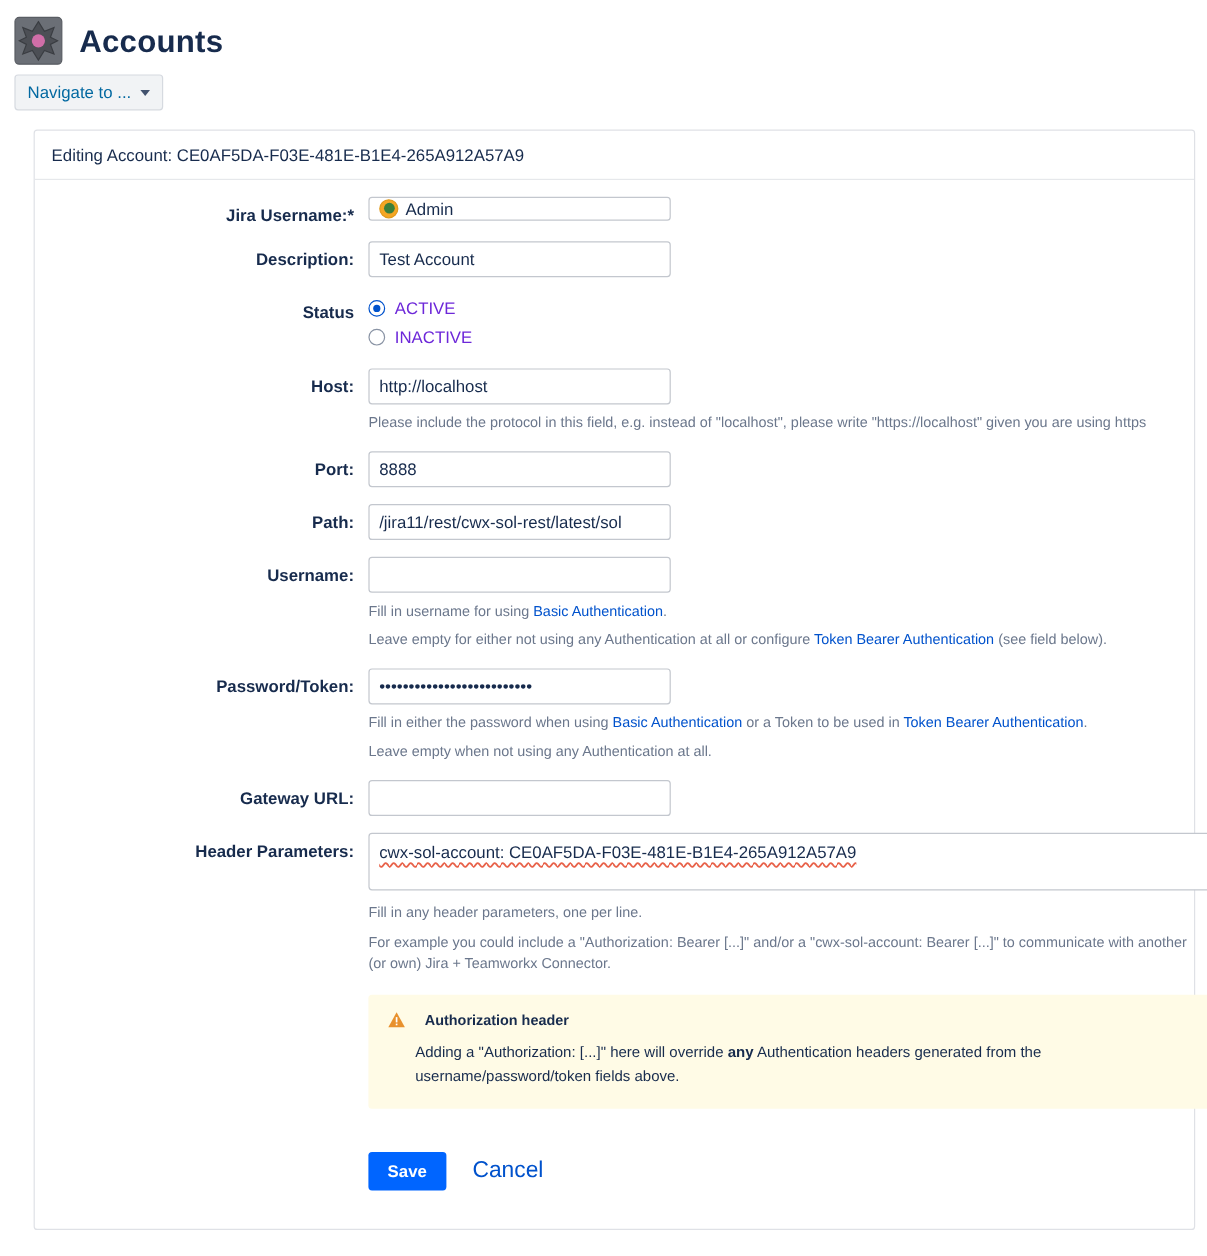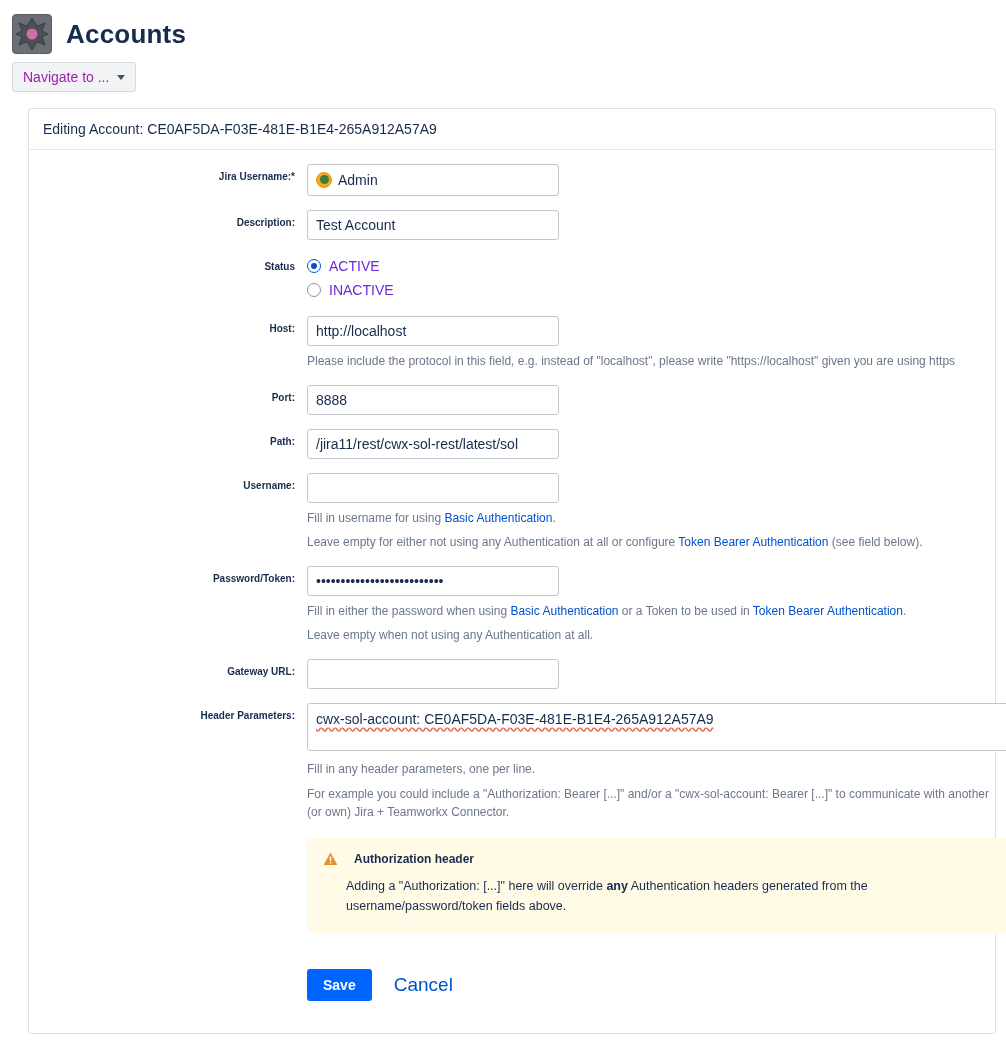--- a/index.html
+++ b/index.html
@@ -32,21 +32,21 @@
     color: #172b4d;
     letter-spacing: .2px;
   }
   .nav-row { padding: 8px 0 0 12px; }
   .nav-btn {
     display: inline-flex; align-items: center; gap: 8px;
     background: #f1f3f5;
     border: 1px solid #d6dae0;
     border-radius: 3px;
     padding: 6px 10px;
-    font-size: 14px; color: #a21caf;
+    font-size: 14px; color: #0369a1;
     cursor: pointer;
   }
   .caret {
     width: 0; height: 0;
     border-left: 4px solid transparent;
     border-right: 4px solid transparent;
     border-top: 5px solid #42526e;
     display: inline-block;
   }
 
@@ -68,41 +68,41 @@
 
   .form { padding: 14px 0 18px 0; }
 
   .row { display: flex; align-items: flex-start; margin-bottom: 14px; }
   .row .label {
     width: 278px;
     text-align: right;
     padding-right: 12px;
     padding-top: 7px;
     font-weight: bold;
-    font-size: 10px;
+    font-size: 14px;
     color: #172b4d;
     flex: 0 0 auto;
   }
   .row .field { flex: 1 1 auto; }
 
   .input {
     width: 252px;
     height: 30px;
     border: 1px solid #c3c7ce;
     border-radius: 3px;
     padding: 4px 8px;
     font-family: "Liberation Sans", sans-serif;
     font-size: 14px;
     color: #172b4d;
     background: #fff;
     outline: none;
   }
 
   .userpick {
-    width: 252px; height: 32px;
+    width: 252px; height: 20px;
     border: 1px solid #c3c7ce; border-radius: 3px;
     display: flex; align-items: center; gap: 6px;
     padding: 0 8px; background: #fff;
   }
   .avatar {
     width: 16px; height: 16px; border-radius: 50%;
     background: #f5a623;
     position: relative; overflow: hidden;
     flex: 0 0 auto;
     border: 1px solid #e09a1c;

